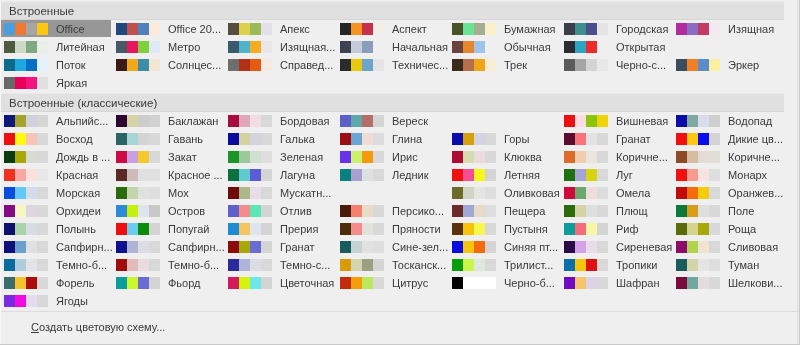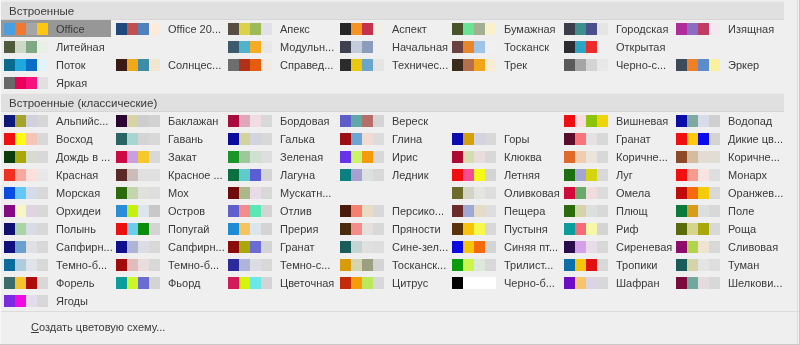--- a/index.html
+++ b/index.html
@@ -121,46 +121,55 @@
     </div>
     <div class="cell" style="left:0px;top:18px">
       <span class="sw">
           <i style="background:#4F5B3E"></i>
           <i style="background:#CDD9C6"></i>
           <i style="background:#7FA883"></i>
           <i style="background:#E9EEE6"></i>
         </span>
       <span class="lbl">Литейная</span>
     </div>
+    <div class="cell" style="left:112px;top:18px">
+      <span class="sw">
+          <i style="background:#465964"></i>
+          <i style="background:#E8175D"></i>
+          <i style="background:#7ED13B"></i>
+          <i style="background:#DEE9F5"></i>
+        </span>
+      <span class="lbl">Метро</span>
+    </div>
     <div class="cell" style="left:224px;top:18px">
       <span class="sw">
           <i style="background:#3C5A6E"></i>
           <i style="background:#50B3CC"></i>
           <i style="background:#F5AC22"></i>
           <i style="background:#E8E8E8"></i>
         </span>
-      <span class="lbl">Модульн...</span>
+      <span class="lbl">Изящная...</span>
     </div>
     <div class="cell" style="left:336px;top:18px">
       <span class="sw">
           <i style="background:#3E4150"></i>
           <i style="background:#C4CCDC"></i>
           <i style="background:#8C9CBC"></i>
           <i style="background:#EFEFEF"></i>
         </span>
       <span class="lbl">Начальная</span>
     </div>
     <div class="cell" style="left:448px;top:18px">
       <span class="sw">
           <i style="background:#6B4240"></i>
           <i style="background:#E8862B"></i>
           <i style="background:#A0C4E8"></i>
           <i style="background:#F0F0F0"></i>
         </span>
-      <span class="lbl">Тосканск</span>
+      <span class="lbl">Обычная</span>
     </div>
     <div class="cell" style="left:560px;top:18px">
       <span class="sw">
           <i style="background:#2B2D33"></i>
           <i style="background:#2BA5C4"></i>
           <i style="background:#EE2B2B"></i>
           <i style="background:#EFEFEF"></i>
         </span>
       <span class="lbl">Открытая</span>
     </div>

